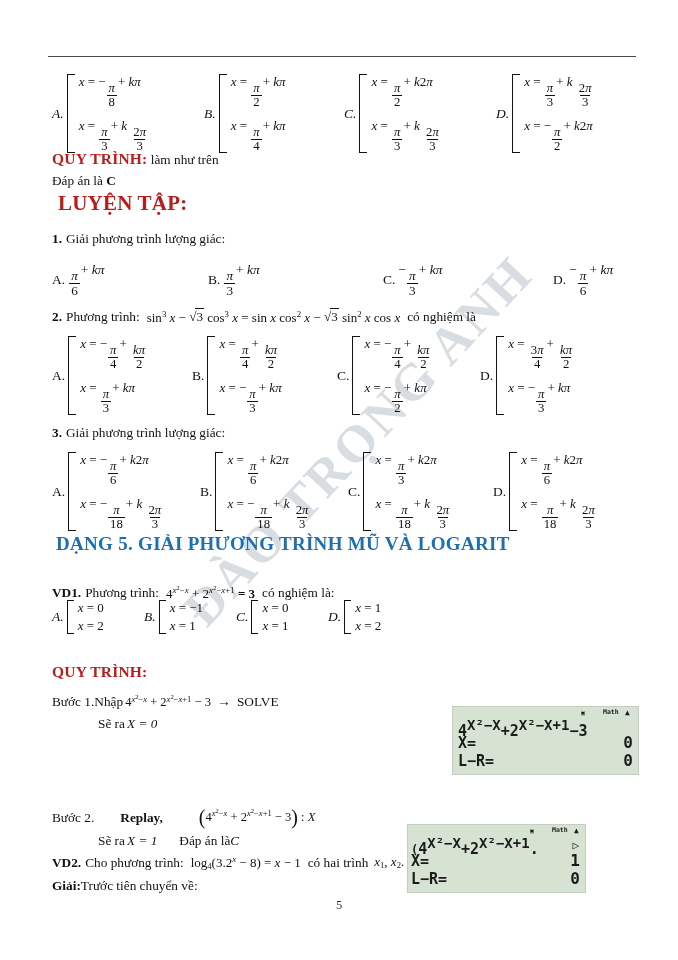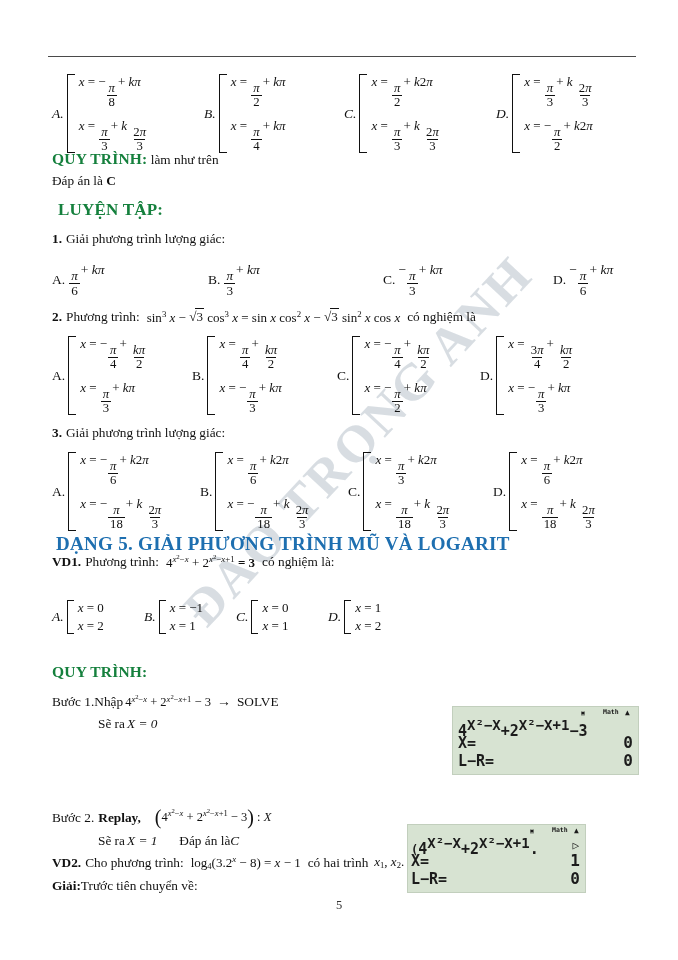--- a/index.html
+++ b/index.html
@@ -40,21 +40,21 @@
   .content { position:relative; z-index:2; }
 
   .hrule {
     position:absolute;
     left:48px; top:56px; width:588px;
     border-top:1.3px solid #4a4a4a;
   }
   .h-sec {
     font-family:"Liberation Serif", serif;
     font-weight:bold;
-    color:#15803d;
+    color:#b91c1c;
     font-size:15.5px;
     letter-spacing:.2px;
   }
   .h-dang {
     font-family:"Liberation Serif", serif;
     font-weight:bold;
     color:#1e6fb0;
     font-size:19px;
     letter-spacing:.3px;
   }
@@ -228,21 +228,21 @@
     </div>
 
     <div style="position:absolute; left:52px; top:150px;">
       <span class="h-sec">QUY TRÌNH:</span><span class="body-txt"> làm như trên</span>
     </div>
 
     <div style="position:absolute; left:52px; top:172px;" class="body-txt">
       <span>Đáp án là </span><span class="bold">C</span>
     </div>
 
-    <div class="h-sec" style="position:absolute; left:58px; top:200px; font-size:17px;">LUYỆN TẬP:</div>
+    <div class="h-sec" style="position:absolute; left:58px; top:191px; font-size:21px;">LUYỆN TẬP:</div>
 
     <div style="position:absolute; left:52px; top:230px; display:flex; align-items:center;">
       <span class="body-txt bold">1.</span>
       <span class="body-txt" style="margin-left:4px;">Giải phương trình lượng giác:</span>
     </div>
 
     <div class="ansrow" style="left:52px; top:262px;">
       <div class="opt" style="width:156px;">
         <span class="labu">A.</span>
         <span style="font-size:13.5px;"><span class="frac">
@@ -440,21 +440,21 @@
                   <span class="num">2<span class="m">π</span></span>
                   <span class="den mr">3</span>
                 </span></div>
         </span>
           </span>
       </div>
     </div>
 
     <div class="h-dang" style="position:absolute; left:56px; top:533px;">DẠNG 5. GIẢI PHƯƠNG TRÌNH MŨ VÀ LOGARIT</div>
 
-    <div style="position:absolute; left:52px; top:553px; display:flex; align-items:center;">
+    <div style="position:absolute; left:52px; top:584px; display:flex; align-items:center;">
       <span class="body-txt bold">VD1.</span>
       <span class="body-txt" style="margin-left:4px;">Phương trình:</span>
       <span style="margin-left:7px; font-size:13px;">
         <span class="mr">4</span><span class="sup"><span class="m">x</span><span style="font-size:.78em; vertical-align:.4em;">2</span><span class="mr">−</span><span class="m">x</span></span>
         <span class="mr">+ 2</span><span class="sup"><span class="m">x</span><span style="font-size:.78em; vertical-align:.4em;">2</span><span class="mr">−</span><span class="m">x</span><span class="mr">+1</span></span>
         <span class="mr bold"> = 3</span>
       </span>
       <span class="body-txt" style="margin-left:7px;">có nghiệm là:</span>
     </div>
 
@@ -526,21 +526,21 @@
       </div>
       <div class="tiny" style="position:absolute; left:128px; top:2px;">▣</div>
       <div class="tiny" style="position:absolute; left:150px; top:1px;">Math</div>
       <div class="tiny" style="position:absolute; left:172px; top:1px; font-size:8px;">▲</div>
       <div class="line l2" style="left:5px; top:27px;">X=</div>
       <div class="rv" style="top:26px;">0</div>
       <div class="line l3" style="left:5px; top:45px;">L−R=</div>
       <div class="rv" style="top:44px;">0</div>
     </div>
 
-    <div style="position:absolute; left:52px; top:806px; display:flex; align-items:center;">
+    <div style="position:absolute; left:52px; top:806px; display:flex; align-items:center;gap:22px;">
       <span class="body-txt">Bước 2.</span>
       <span class="body-txt bold" style="margin-left:4px;">Replay,</span>
       <span style="font-size:12.5px; margin-left:14px;">
         <span style="font-size:20px; vertical-align:-.16em;">(</span><span class="mr">4</span><span class="sup"><span class="m">x</span><span style="font-size:.78em; vertical-align:.4em;">2</span><span class="mr">−</span><span class="m">x</span></span>
         <span class="mr">+ 2</span><span class="sup"><span class="m">x</span><span style="font-size:.78em; vertical-align:.4em;">2</span><span class="mr">−</span><span class="m">x</span><span class="mr">+1</span></span>
         <span class="mr"> − 3</span><span style="font-size:20px; vertical-align:-.16em;">)</span><span class="mr"> : </span><span class="m">X</span>
       </span>
     </div>
 
     <div style="position:absolute; left:98px; top:832px; display:flex; align-items:center;">

